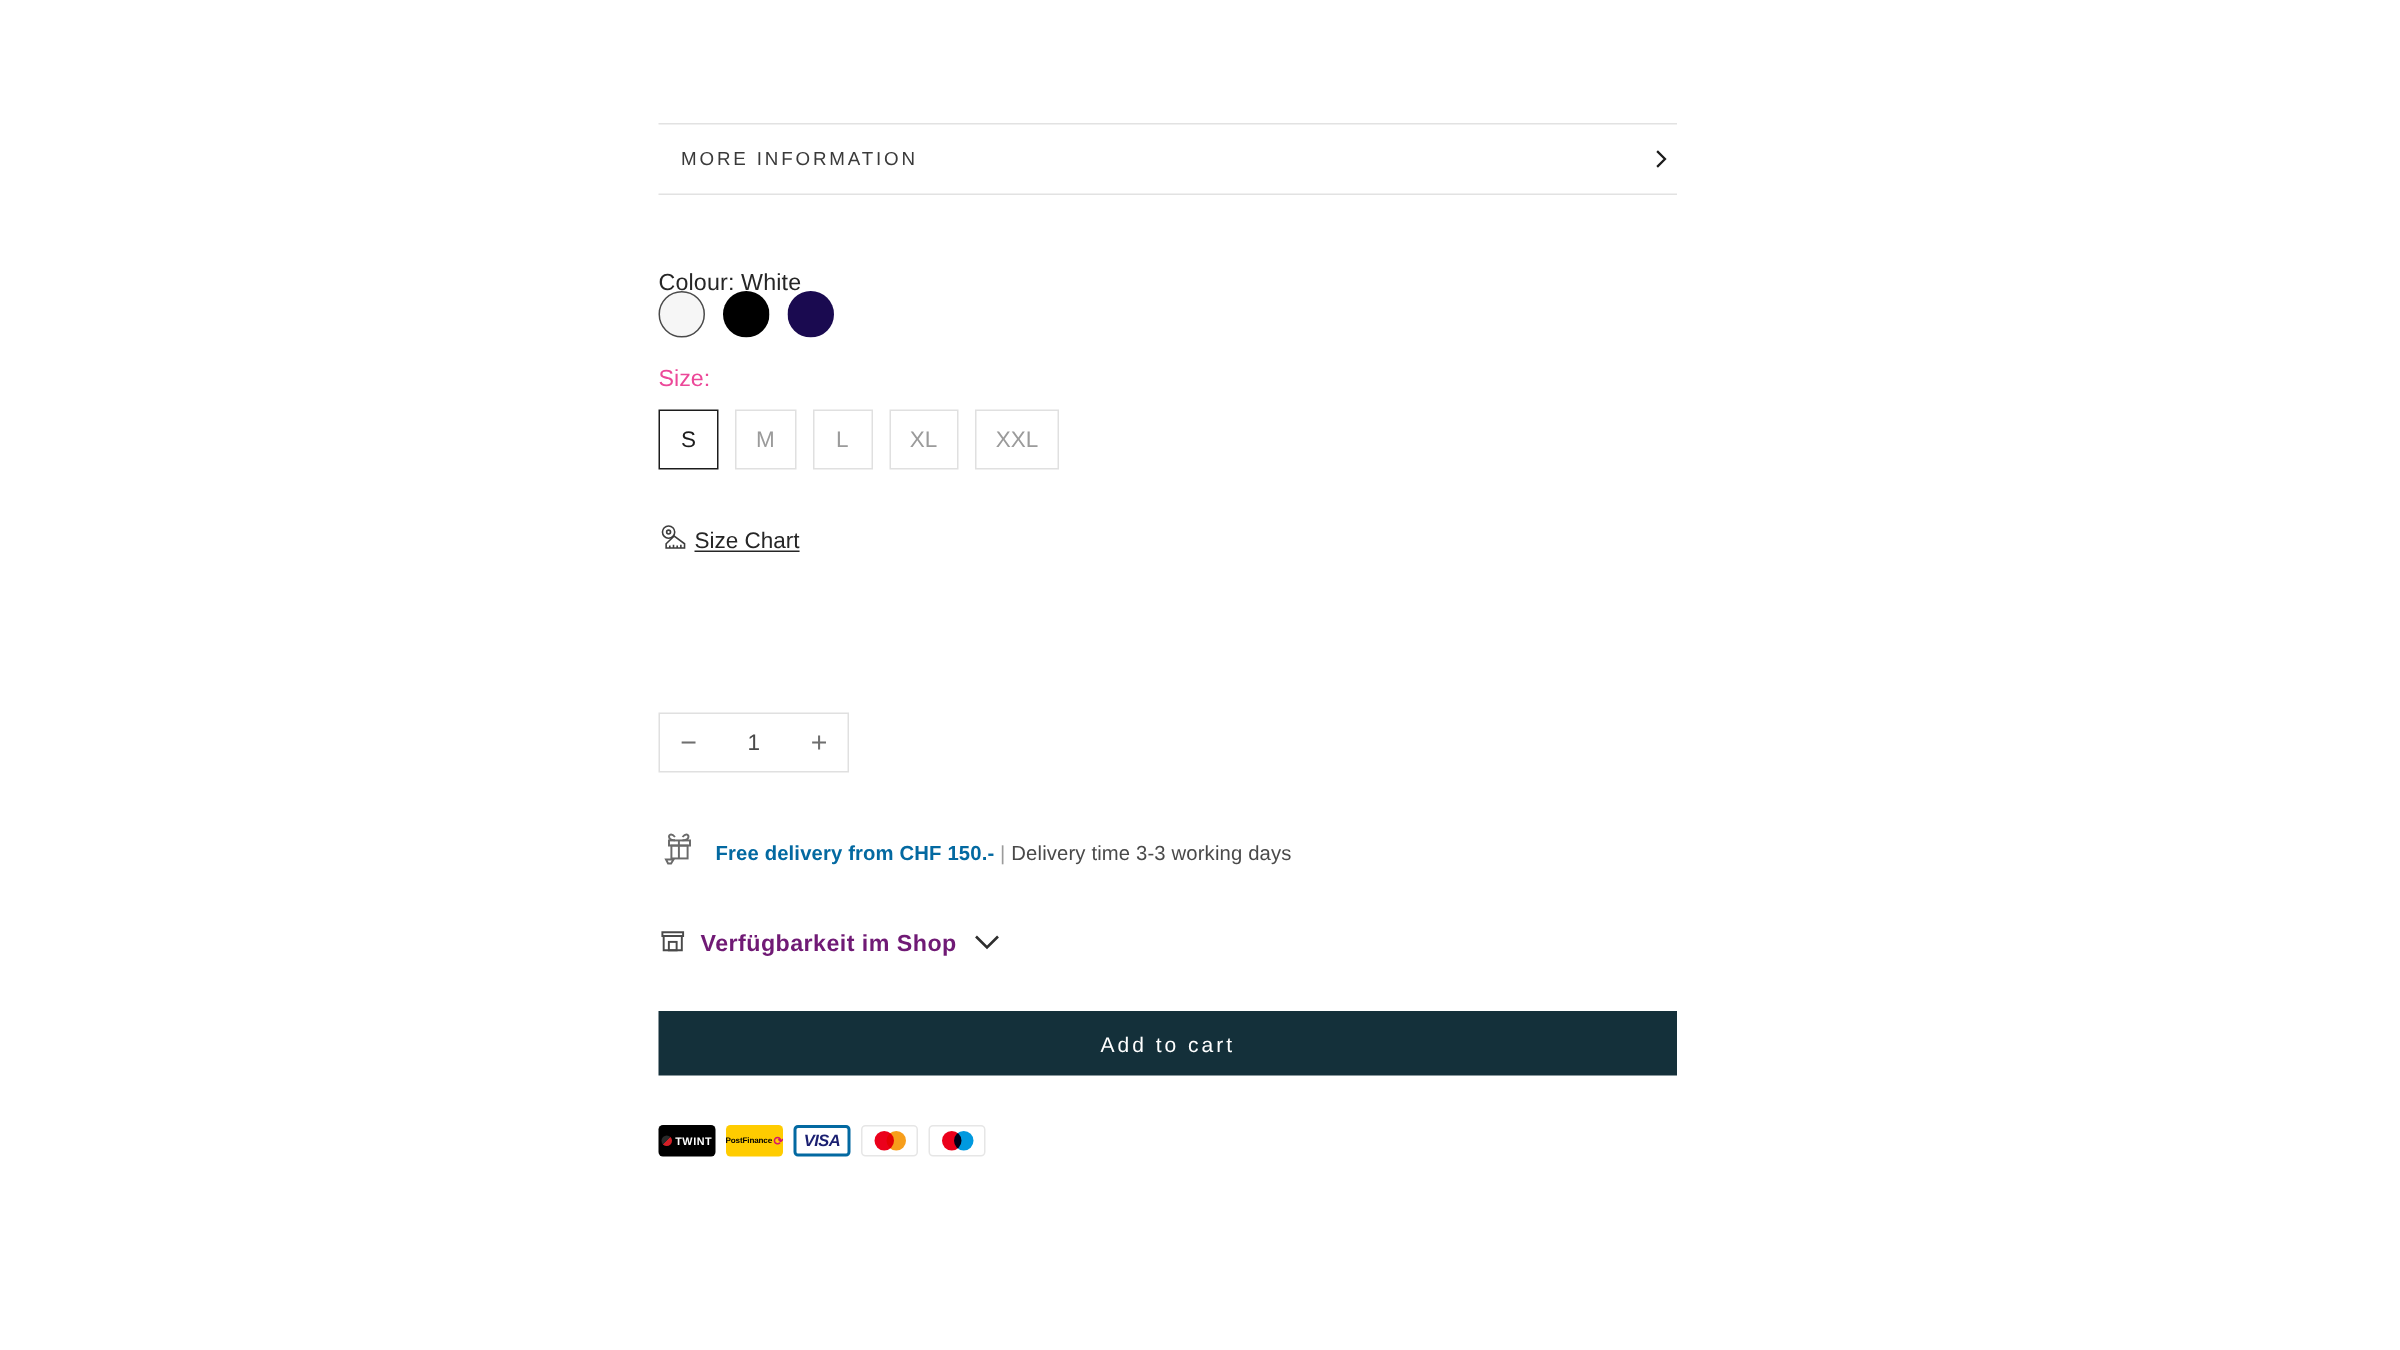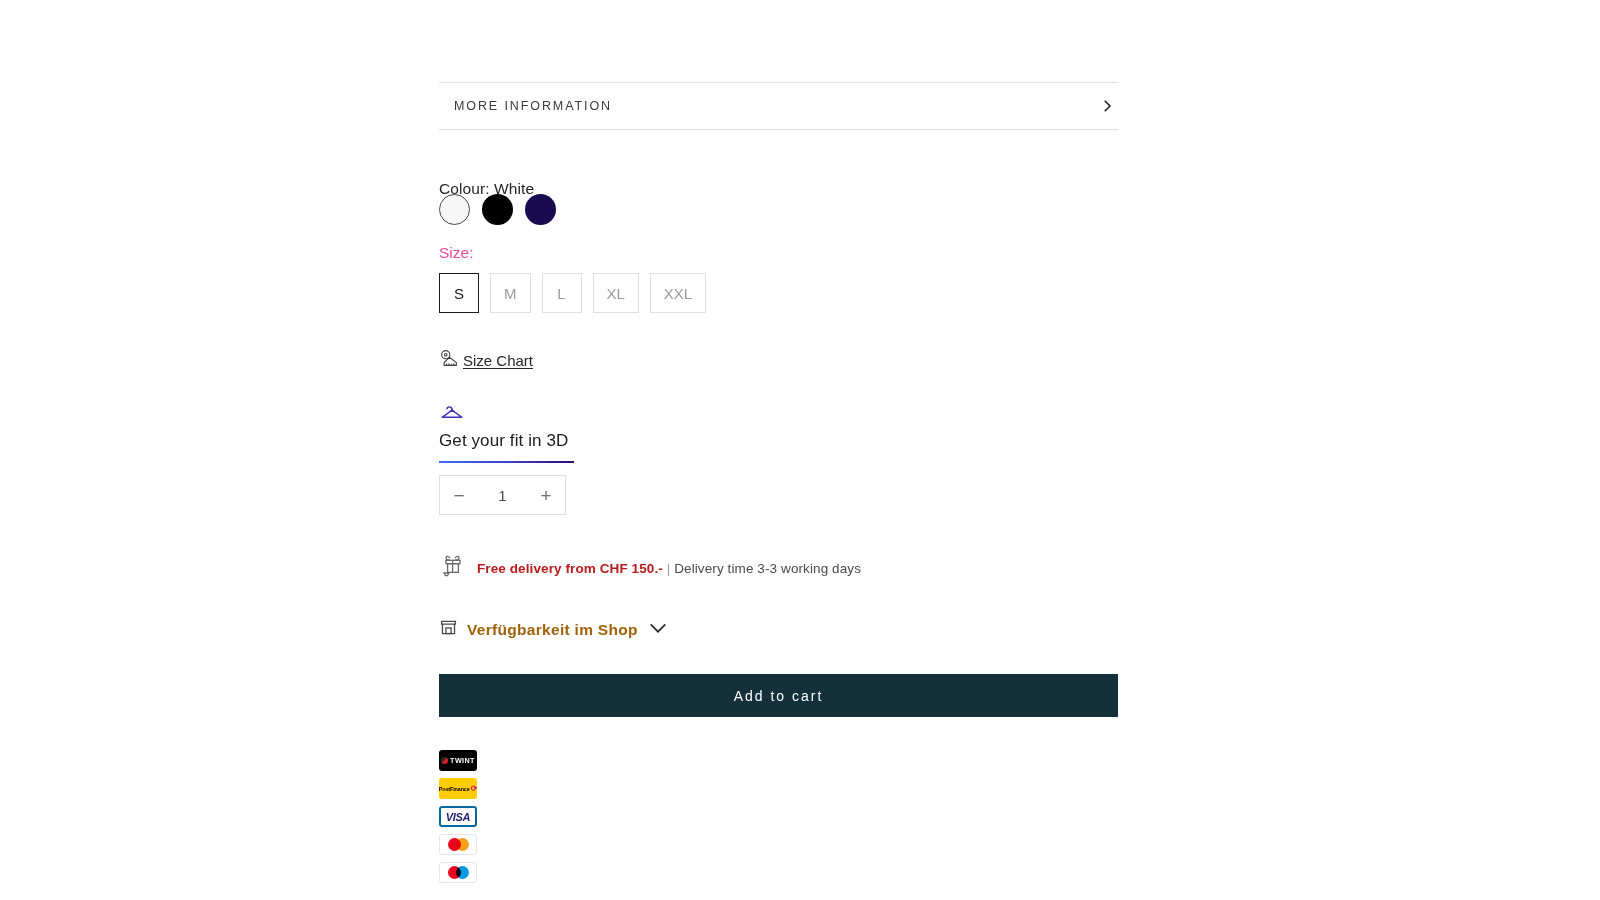--- a/index.html
+++ b/index.html
@@ -166,36 +166,36 @@
 
   
   .delivery {
     position: absolute;
     left: 441px; top: 552px;
     display: flex;
     align-items: center;
     gap: 10px;
   }
   .delivery-text { font-size: 13.5px; color: #4a4a4a; letter-spacing: 0.1px; }
-  .delivery-strong { font-weight: bold; color: #b91c1c; }
+  .delivery-strong { font-weight: bold; color: #0369a1; }
   .delivery-sep { color: #9b9b9b; }
 
   
   .shop-avail {
     position: absolute;
     left: 439px; top: 618px;
     display: flex;
     align-items: center;
     gap: 9px;
     cursor: pointer;
   }
   .shop-avail-text {
     font-size: 15.5px;
     font-weight: bold;
-    color: #a16207;
+    color: #701a75;
     letter-spacing: 0.3px;
   }
 
   
   .add-cart {
     position: absolute;
     left: 439px; top: 674px;
     width: 679px; height: 43px;
     background: #14303a;
     color: #ffffff;
@@ -206,21 +206,20 @@
     cursor: pointer;
   }
 
   
   .payments {
     position: absolute;
     left: 439px; top: 750px;
     display: flex;
     gap: 7px;
     align-items: flex-start;
-    flex-direction: column;
   }
   .pay {
     width: 38px; height: 21px;
     border-radius: 3px;
     display: flex;
     align-items: center;
     justify-content: center;
     overflow: hidden;
   }
   .pay-twint { background: #000000; }
@@ -286,30 +285,20 @@
       <svg width="20" height="18" viewBox="0 0 24 22" fill="none" stroke="#3d3d3d" stroke-width="1.3">
         <circle cx="8" cy="7" r="5"></circle>
         <circle cx="8" cy="7" r="1.6"></circle>
         <path d="M12.6 10.2 L21 16.5 L21 20 L6 20 L6 16.5 Z"></path>
         <path d="M9 20 v-2 M12 20 v-2.6 M15 20 v-2 M18 20 v-2.6"></path>
       </svg>
     </span>
     <span class="size-chart-link">Size Chart</span>
   </div>
 
-  <div class="fit3d">
-    <span>
-      <svg class="fit3d-icon" width="26" height="20" viewBox="0 0 28 20" fill="none" stroke="#3b2fbb" stroke-width="1.6" stroke-linejoin="round">
-        <path d="M14 7 c0-2.2 -1.2-3.6 -2.8-3.6 c-1.5 0 -2.6 1.1 -2.6 2.6"></path>
-        <path d="M14 7 L3.5 14.6 L24.5 14.6 Z"></path>
-      </svg>
-    </span>
-    <div class="fit3d-text">Get your fit in 3D</div>
-    <div class="fit3d-bar"></div>
-  </div>
 
   <div class="qty">
     <button class="qty-btn">−</button>
     <span class="qty-value">1</span>
     <button class="qty-btn">+</button>
   </div>
 
   <div class="delivery">
     <span>
       <svg width="26" height="28" viewBox="0 0 26 28" fill="none" stroke="#6a6a6a" stroke-width="1.3">

